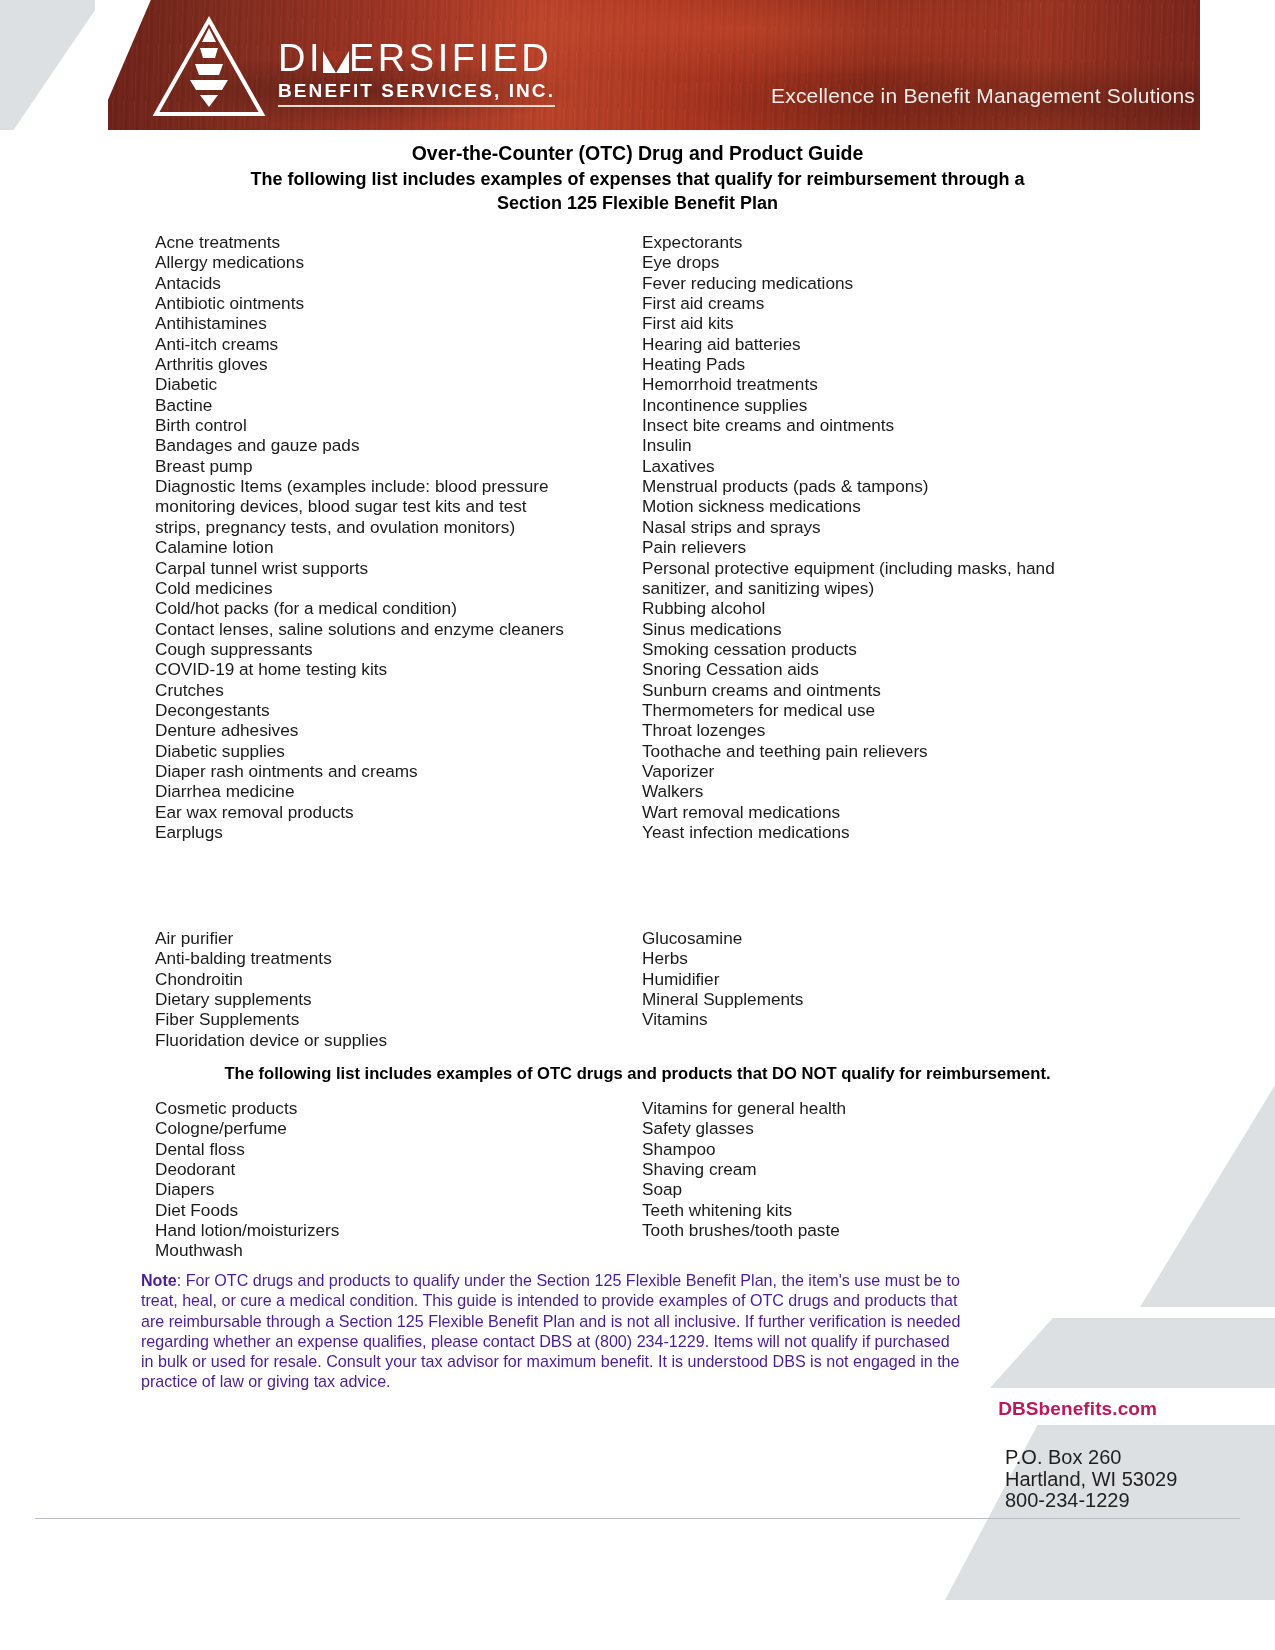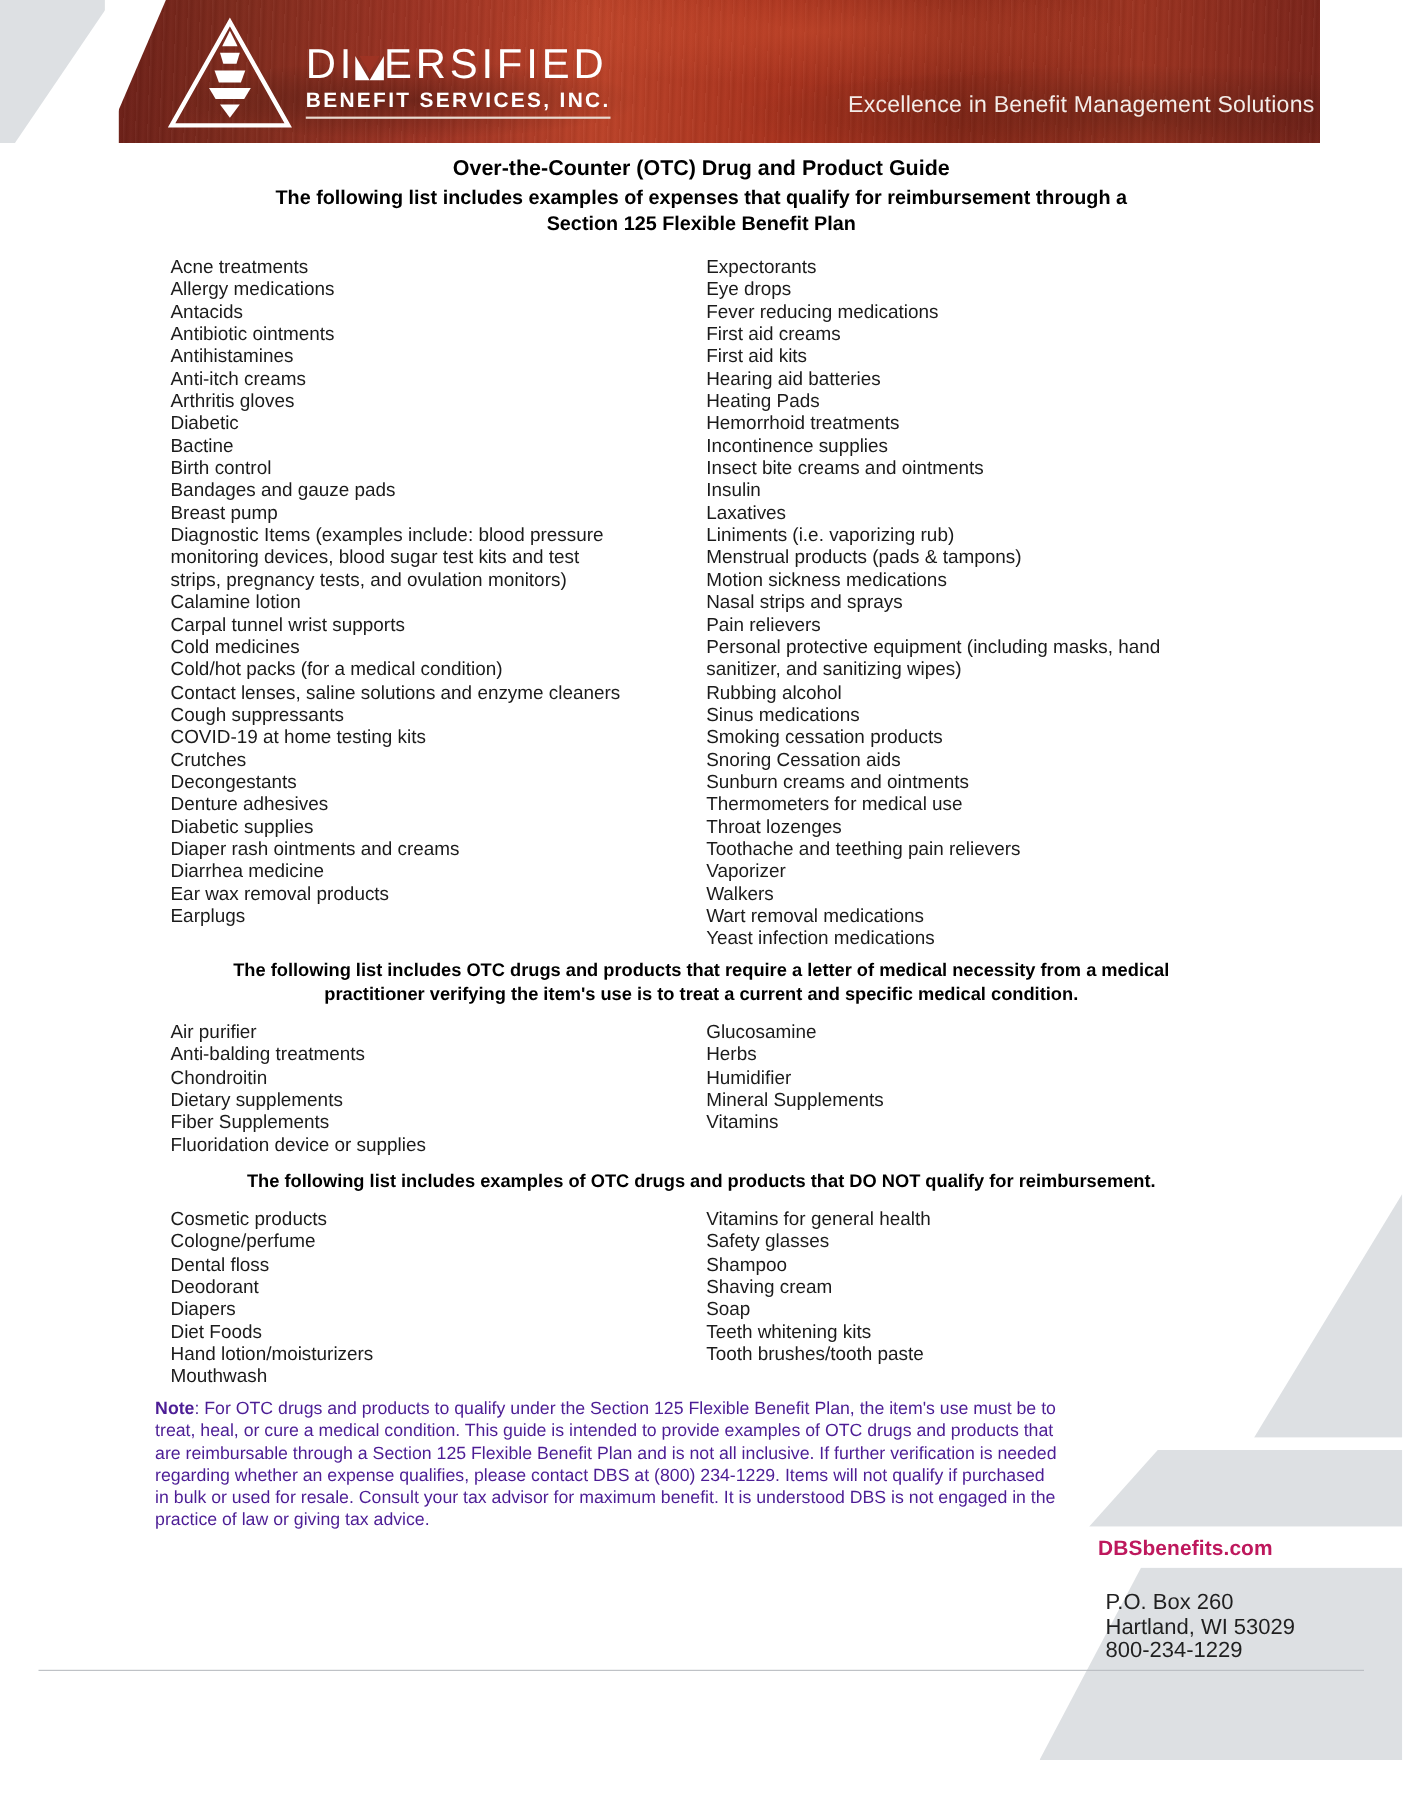--- a/index.html
+++ b/index.html
@@ -332,21 +332,20 @@
           <li>Fever reducing medications</li>
           <li>First aid creams</li>
           <li>First aid kits</li>
           <li>Hearing aid batteries</li>
           <li>Heating Pads</li>
           <li>Hemorrhoid treatments</li>
           <li>Incontinence supplies</li>
           <li>Insect bite creams and ointments</li>
           <li>Insulin</li>
           <li>Laxatives</li>
-          <li>Liniments (i.e. vaporizing rub)</li>
           <li>Menstrual products (pads &amp; tampons)</li>
           <li>Motion sickness medications</li>
           <li>Nasal strips and sprays</li>
           <li>Pain relievers</li>
           <li>Personal protective equipment (including masks, hand
 sanitizer, and sanitizing wipes)</li>
           <li>Rubbing alcohol</li>
           <li>Sinus medications</li>
           <li>Smoking cessation products</li>
           <li>Snoring Cessation aids</li>
@@ -355,24 +354,20 @@
           <li>Throat lozenges</li>
           <li>Toothache and teething pain relievers</li>
           <li>Vaporizer</li>
           <li>Walkers</li>
           <li>Wart removal medications</li>
           <li>Yeast infection medications</li>
         </ul>
     </div>
   </div>
 
-  <div class="sect-heading" id="head2">
-    <div>The following list includes OTC drugs and products that require a letter of medical necessity from a medical</div>
-    <div>practitioner verifying the item's use is to treat a current and specific medical condition.</div>
-  </div>
 
   <div class="cols" id="section2">
     <div class="col">
       <ul>
           <li>Air purifier</li>
           <li>Anti-balding treatments</li>
           <li>Chondroitin</li>
           <li>Dietary supplements</li>
           <li>Fiber Supplements</li>
           <li>Fluoridation device or supplies</li>

